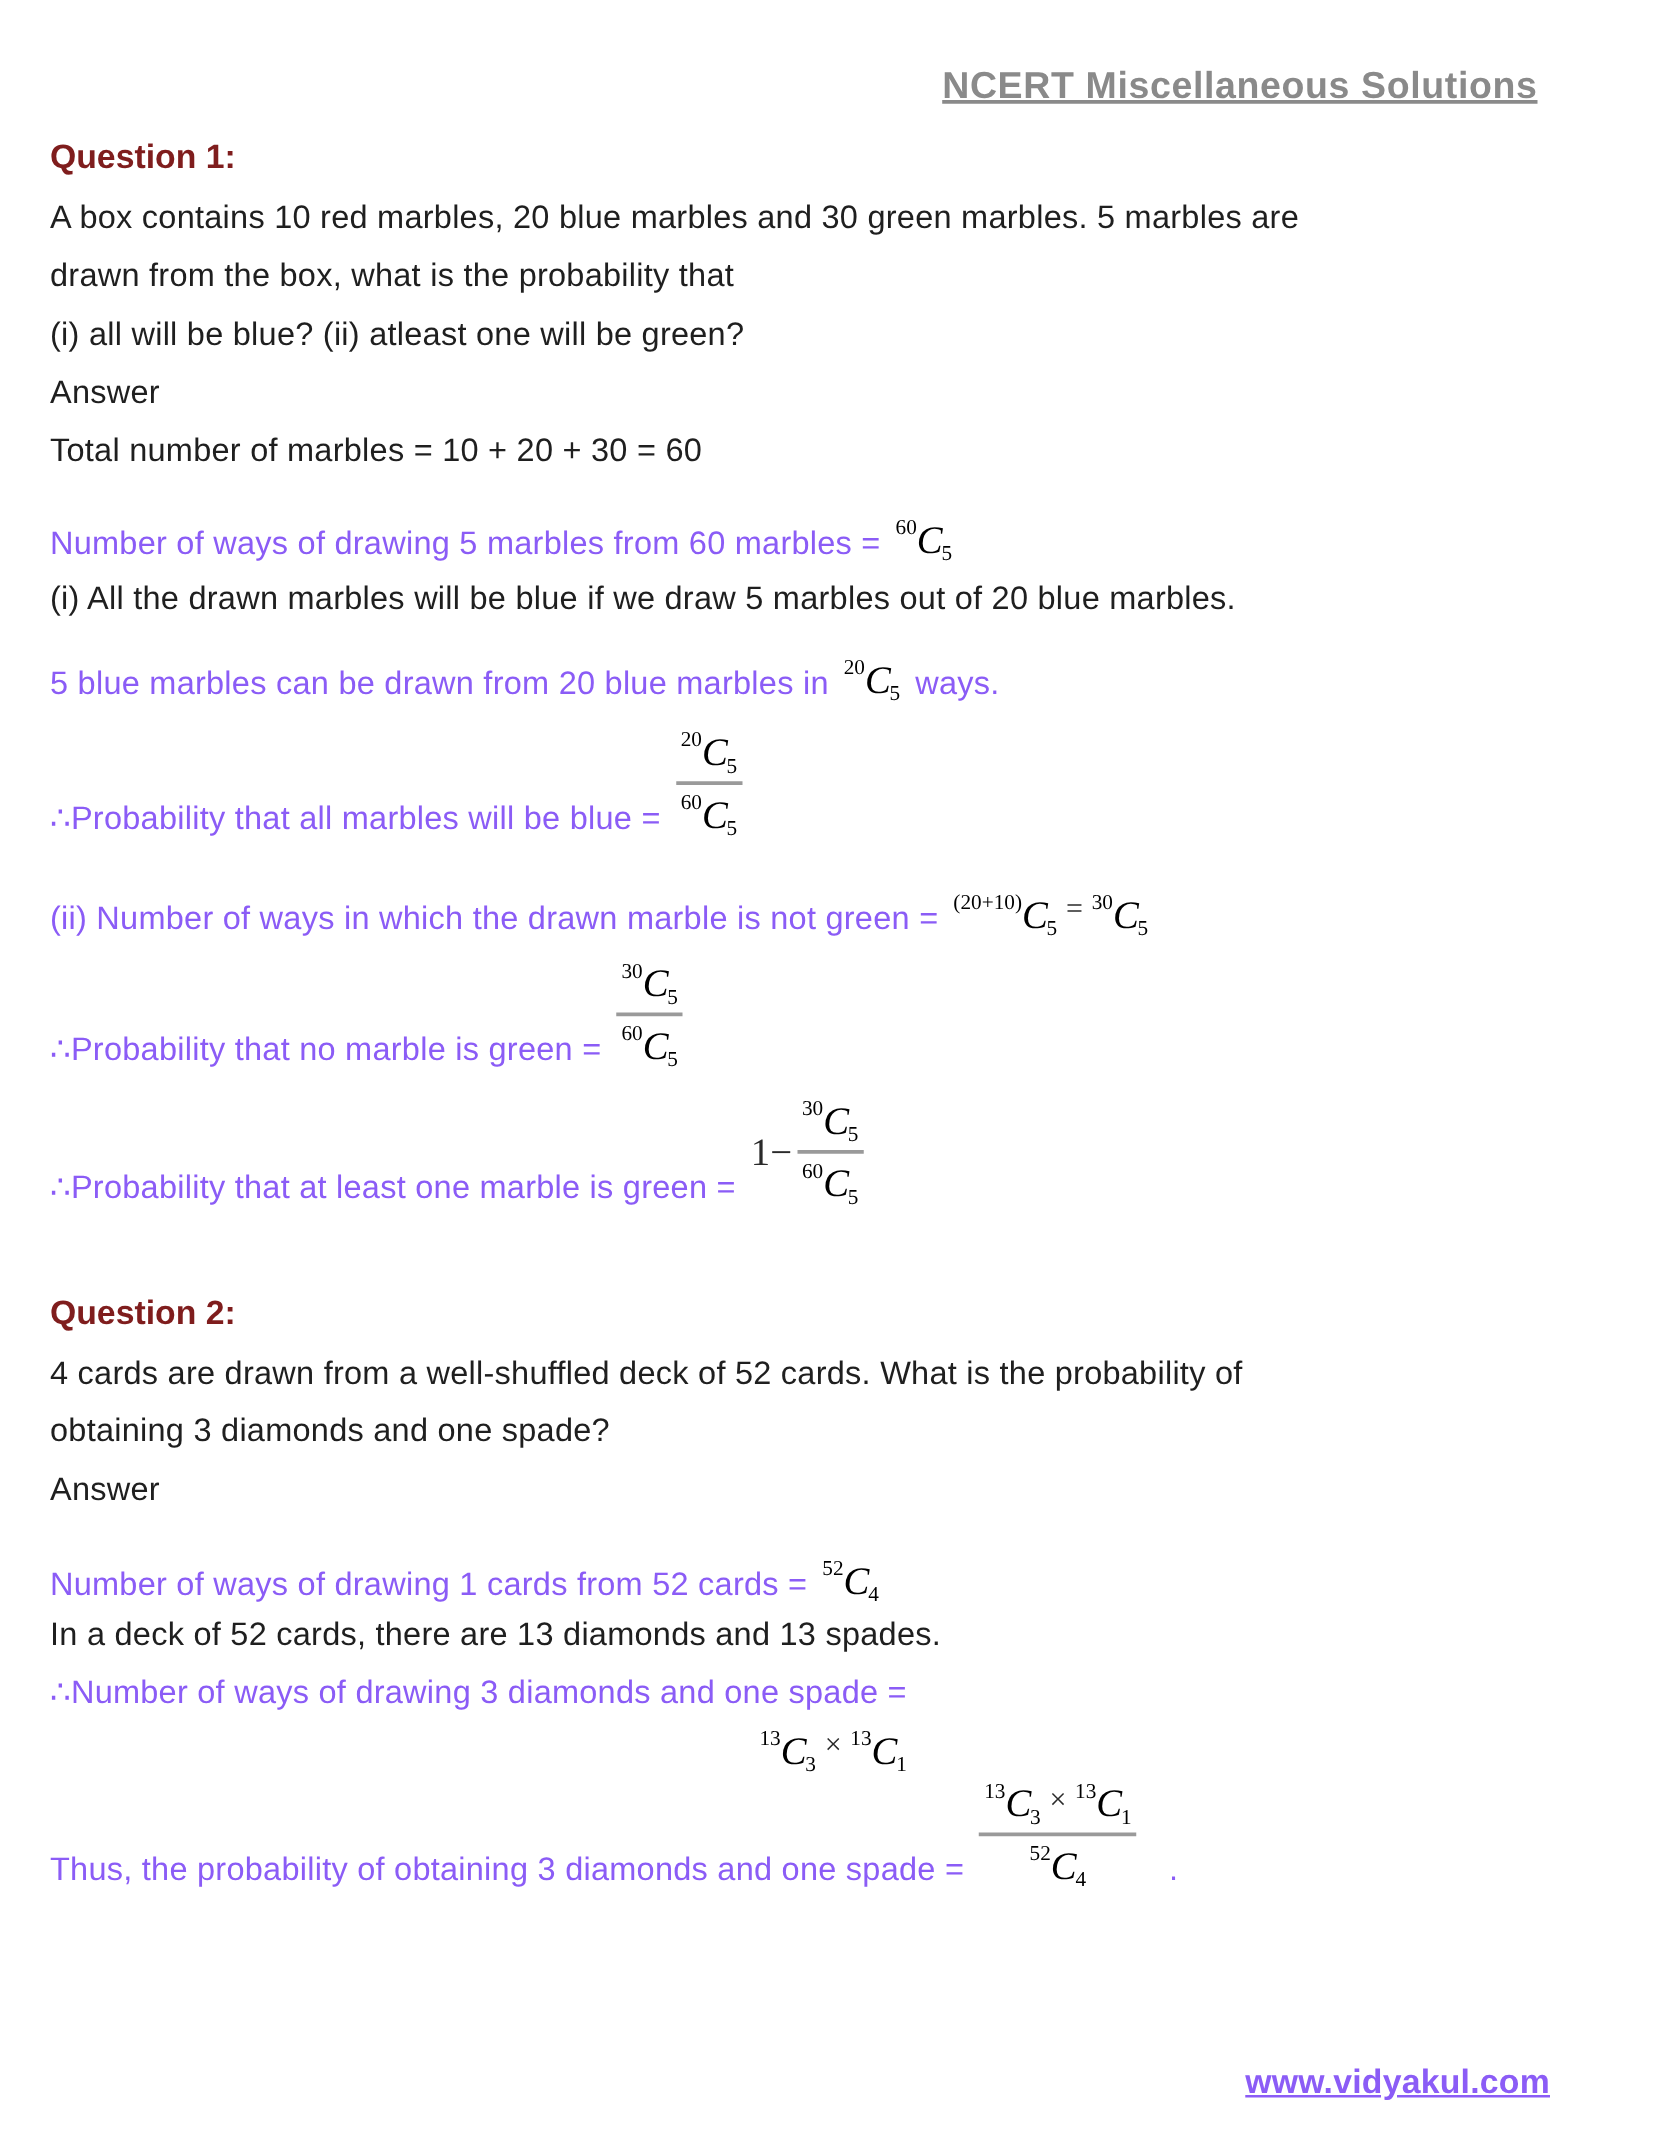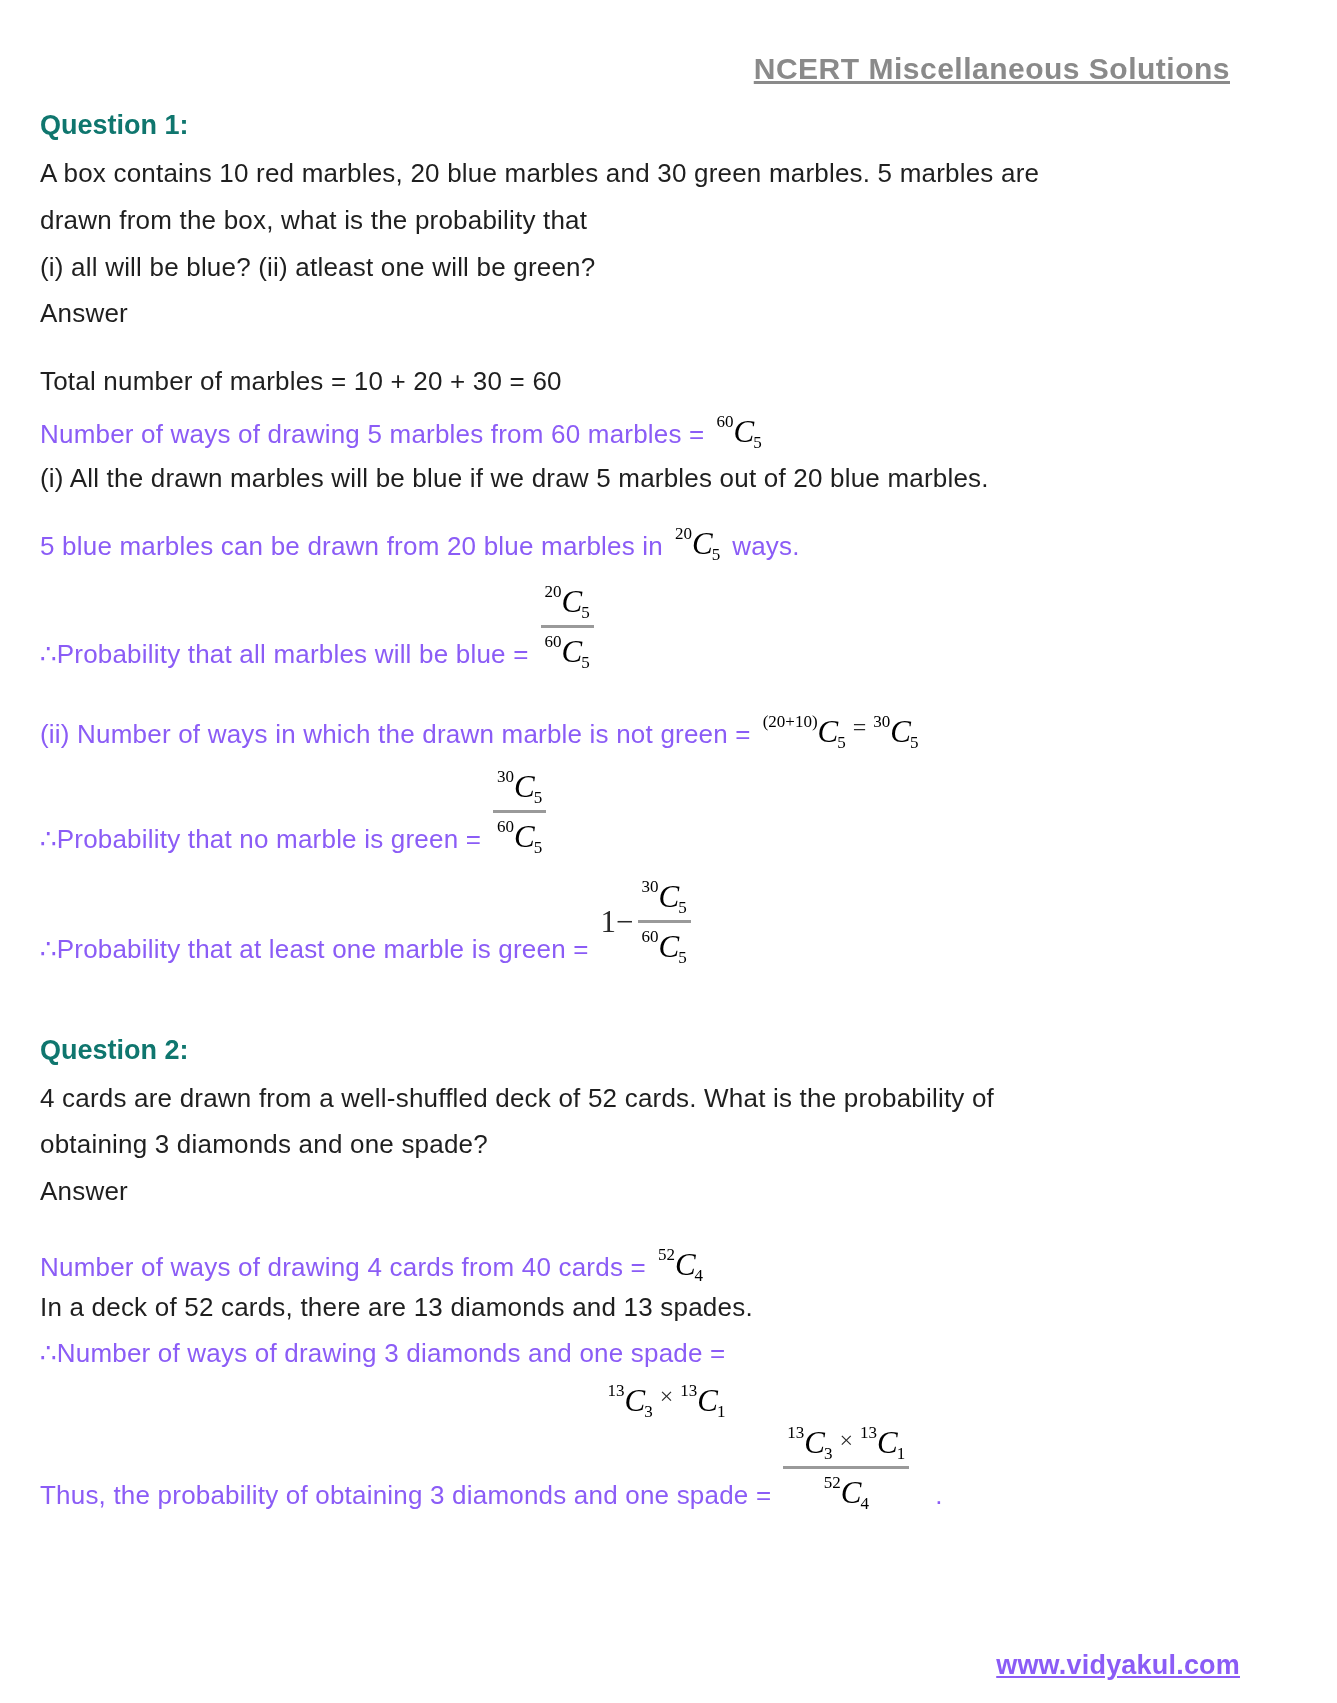--- a/index.html
+++ b/index.html
@@ -14,21 +14,21 @@
   .title {
     position:absolute; top:52px; left:0; width:1230px;
     text-align:right;
     font-size:30px; font-weight:bold; color:#8a8a8a;
     text-decoration:underline;
     text-decoration-thickness:3px;
     letter-spacing:0.5px;
   }
   .qheading {
     position:absolute; left:40px;
-    font-size:27px; font-weight:bold; color:#0f766e;
+    font-size:27px; font-weight:bold; color:#7f1d1d;
   }
   .bodyline {
     position:absolute; left:40px;
     font-size:26px; color:#1f1f1f; line-height:33px;
     white-space:nowrap; letter-spacing:0.2px;
   }
   .row {
     position:absolute; left:40px;
     display:flex; align-items:flex-end; gap:12px;
     white-space:nowrap;
@@ -80,21 +80,21 @@
 <div class="page">
 
   <div class="title">NCERT Miscellaneous Solutions</div>
 
   <div class="qheading" style="top:110px;">Question 1:</div>
 
   <div class="bodyline" style="top:157px;">A box contains 10 red marbles, 20 blue marbles and 30 green marbles. 5 marbles are</div>
   <div class="bodyline" style="top:204px;">drawn from the box, what is the probability that</div>
   <div class="bodyline" style="top:251px;">(i) all will be blue? (ii) atleast one will be green?</div>
   <div class="bodyline" style="top:297px;">Answer</div>
-  <div class="bodyline" style="top:344px;margin-top:21px;">Total number of marbles = 10 + 20 + 30 = 60</div>
+  <div class="bodyline" style="top:344px;">Total number of marbles = 10 + 20 + 30 = 60</div>
 
   <div class="row" style="top:393px; min-height:58px;">
     <span class="txt">Number of ways of drawing 5 marbles from 60 marbles =</span>
     <span class="comb"><span class="cs">60</span><span class="cb">C</span><span class="cx">5</span></span>
   </div>
 
   <div class="bodyline" style="top:462px;">(i) All the drawn marbles will be blue if we draw 5 marbles out of 20 blue marbles.</div>
 
   <div class="row" style="top:505px; min-height:58px;">
     <span class="txt">5 blue marbles can be drawn from 20 blue marbles in</span>
@@ -141,21 +141,21 @@
     </span>
   </div>
 
   <div class="qheading" style="top:1035px;">Question 2:</div>
 
   <div class="bodyline" style="top:1082px;">4 cards are drawn from a well-shuffled deck of 52 cards. What is the probability of</div>
   <div class="bodyline" style="top:1128px;">obtaining 3 diamonds and one spade?</div>
   <div class="bodyline" style="top:1175px;">Answer</div>
 
   <div class="row" style="top:1226px; min-height:58px;">
-    <span class="txt">Number of ways of drawing 4 cards from 40 cards =</span>
+    <span class="txt">Number of ways of drawing 1 cards from 52 cards =</span>
     <span class="comb"><span class="cs">52</span><span class="cb">C</span><span class="cx">4</span></span>
   </div>
 
   <div class="bodyline" style="top:1291px;">In a deck of 52 cards, there are 13 diamonds and 13 spades.</div>
 
   <div class="row" style="top:1337px; min-height:58px;flex-direction:column;">
     <span class="txt">∴Number of ways of drawing 3 diamonds and one spade =</span>
     <span class="combgroup">
       <span class="comb"><span class="cs">13</span><span class="cb">C</span><span class="cx">3</span></span>
       <span class="op">×</span>

